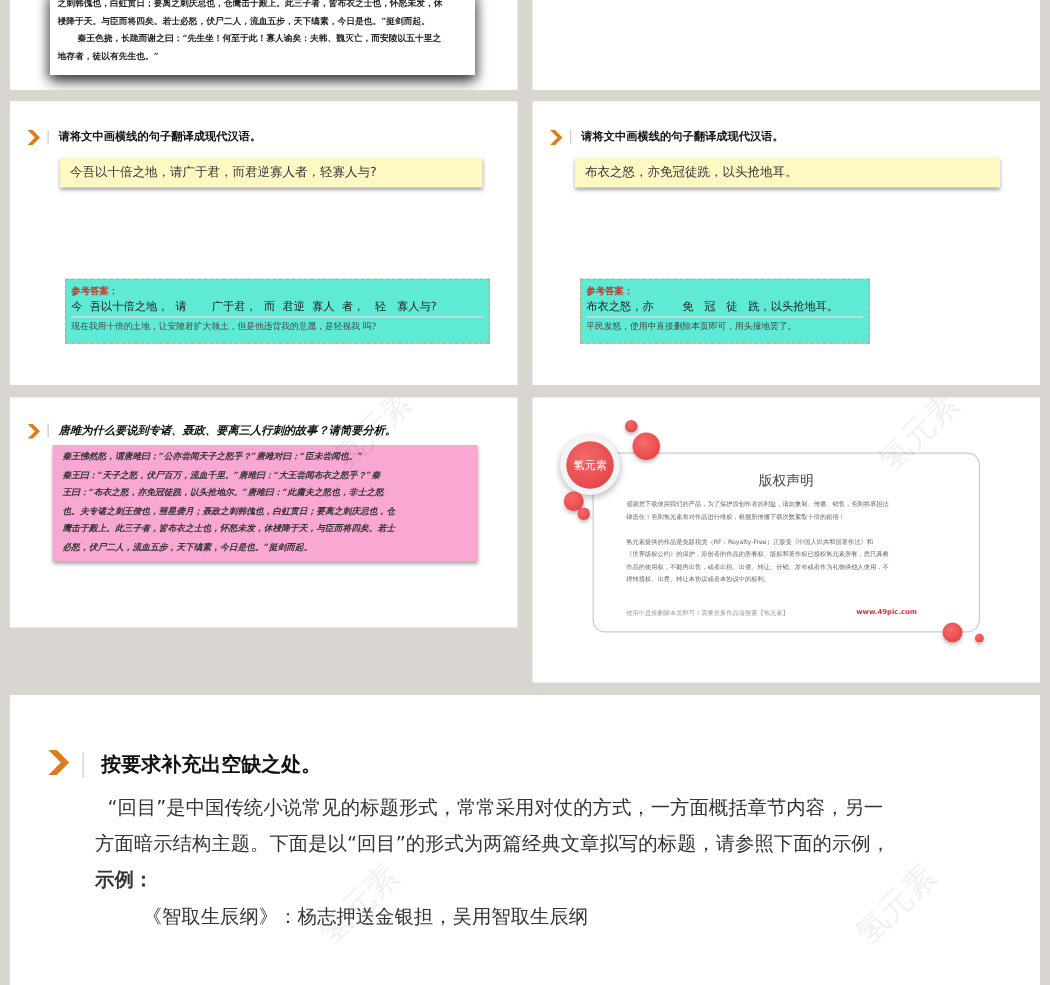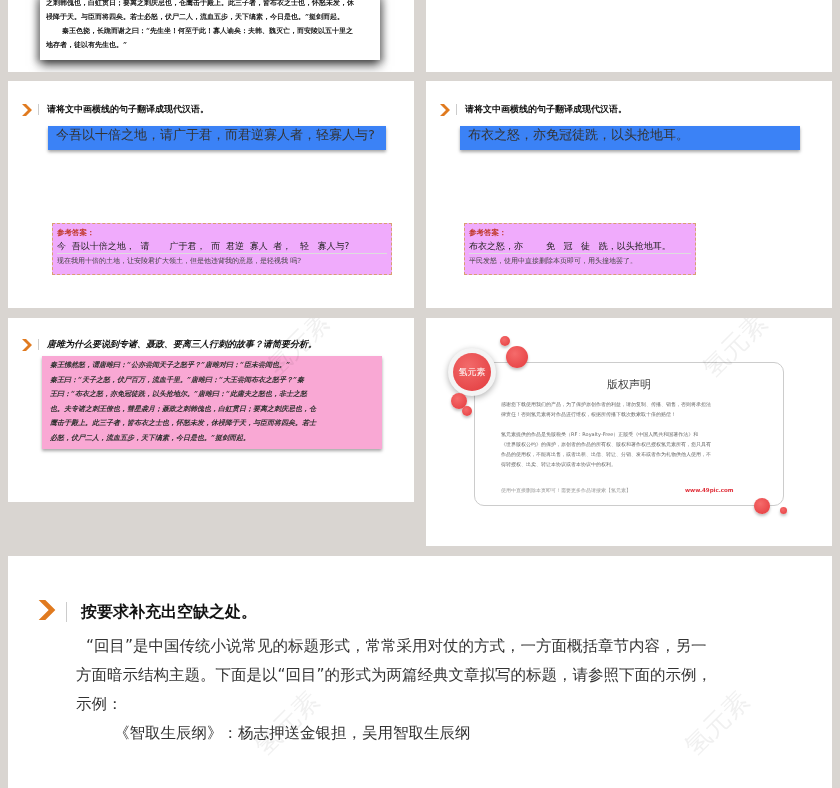--- a/index.html
+++ b/index.html
@@ -20,24 +20,24 @@
     font-family: "DejaVu Serif", serif; font-size: 7px; line-height: 14px; color: #222; padding: 2px 6px 0 6px; font-weight: bold; }
   .scan p { white-space: nowrap; overflow: hidden; }
   .scan .ind { padding-left: 16px; }
 
   .q-head { position: absolute; left: 14px; display: flex; align-items: center; }
   .chev { width: 10px; height: 12px; position: relative; }
   .chev svg { display: block; }
   .bar { width: 1px; height: 11px; background: #ccc; margin: 0 8px 0 6px; }
   .q-title { font-size: 9px; font-weight: bold; color: #111; white-space: nowrap; }
 
-  .src-box { position: absolute; background: #3b82f6; box-shadow: 0 2px 3px rgba(0,0,0,0.35); font-size: 13px; color: #333;
-    padding: 0 0 0 8px; display: flex; white-space: nowrap; }
+  .src-box { position: absolute; background: #fef9c3; box-shadow: 0 2px 3px rgba(0,0,0,0.35); font-size: 10px; color: #333;
+    padding: 0 0 0 8px; display: flex; align-items: center; white-space: nowrap; }
 
-  .ans-box { position: absolute; border: 1px dashed #d9a070; padding: 3px 4px 2px 4px; background: #f0abfc; }
+  .ans-box { position: absolute; border: 1px dashed #d9a070; padding: 3px 4px 2px 4px; background: #5eead4; }
   .ans-label { color: #c0392b; font-family: "DejaVu Serif", serif; font-weight: bold; font-size: 7.5px; line-height: 12px; }
   .ans-line { font-size: 9px; color: #222; line-height: 14px; white-space: pre; border-bottom: 1px solid #ddd; }
   .ans-trans { font-family: "DejaVu Serif", serif; font-size: 7px; color: #444; line-height: 14px; white-space: nowrap; }
 
   .passage { position: absolute; left: 34px; top: 38px; width: 340px; background: #f9a8d4; box-shadow: 0 2px 3px rgba(0,0,0,0.35);
     font-family: "DejaVu Serif", serif; font-weight: bold; font-size: 7px; line-height: 14.5px; color: #333; padding: 2px 24px 4px 8px; }
   .passage p { white-space: nowrap; overflow: hidden; }
 
   
   .cr-card { position: absolute; left: 48px; top: 44px; width: 310px; height: 144px; border: 1px solid #ccc; border-radius: 10px; background: #fff; }
@@ -172,20 +172,20 @@
         <svg width="18" height="20" viewBox="0 0 10 12">
             <path d="M0 0 L4 0 L10 6 L4 12 L0 12 L6 6 Z" fill="#e07a1f"></path>
           </svg>
       </span>
       <span class="bar"></span>
       <span class="big-title">按要求补充出空缺之处。</span>
     </div>
     <div class="big-body">
       <div class="para" style="margin-left:0px;">“回目”是中国传统小说常见的标题形式，常常采用对仗的方式，一方面概括章节内容，另一</div>
       <div class="para" style="margin-left:-10px;">方面暗示结构主题。下面是以“回目”的形式为两篇经典文章拟写的标题，请参照下面的示例，</div>
-      <div class="ex-label" style="margin-left:-10px;">示例：</div>
+      <div class="ex-label" style="margin-left:-10px;font-weight:bold;">示例：</div>
       <div class="ex-item">《智取生辰纲》：杨志押送金银担，吴用智取生辰纲</div>
     </div>
     <div class="wm" style="left:240px; top:150px;">氢元素</div>
     <div class="wm" style="left:670px; top:150px;">氢元素</div>
   </div>
 
 </div>
 
 </body></html>

